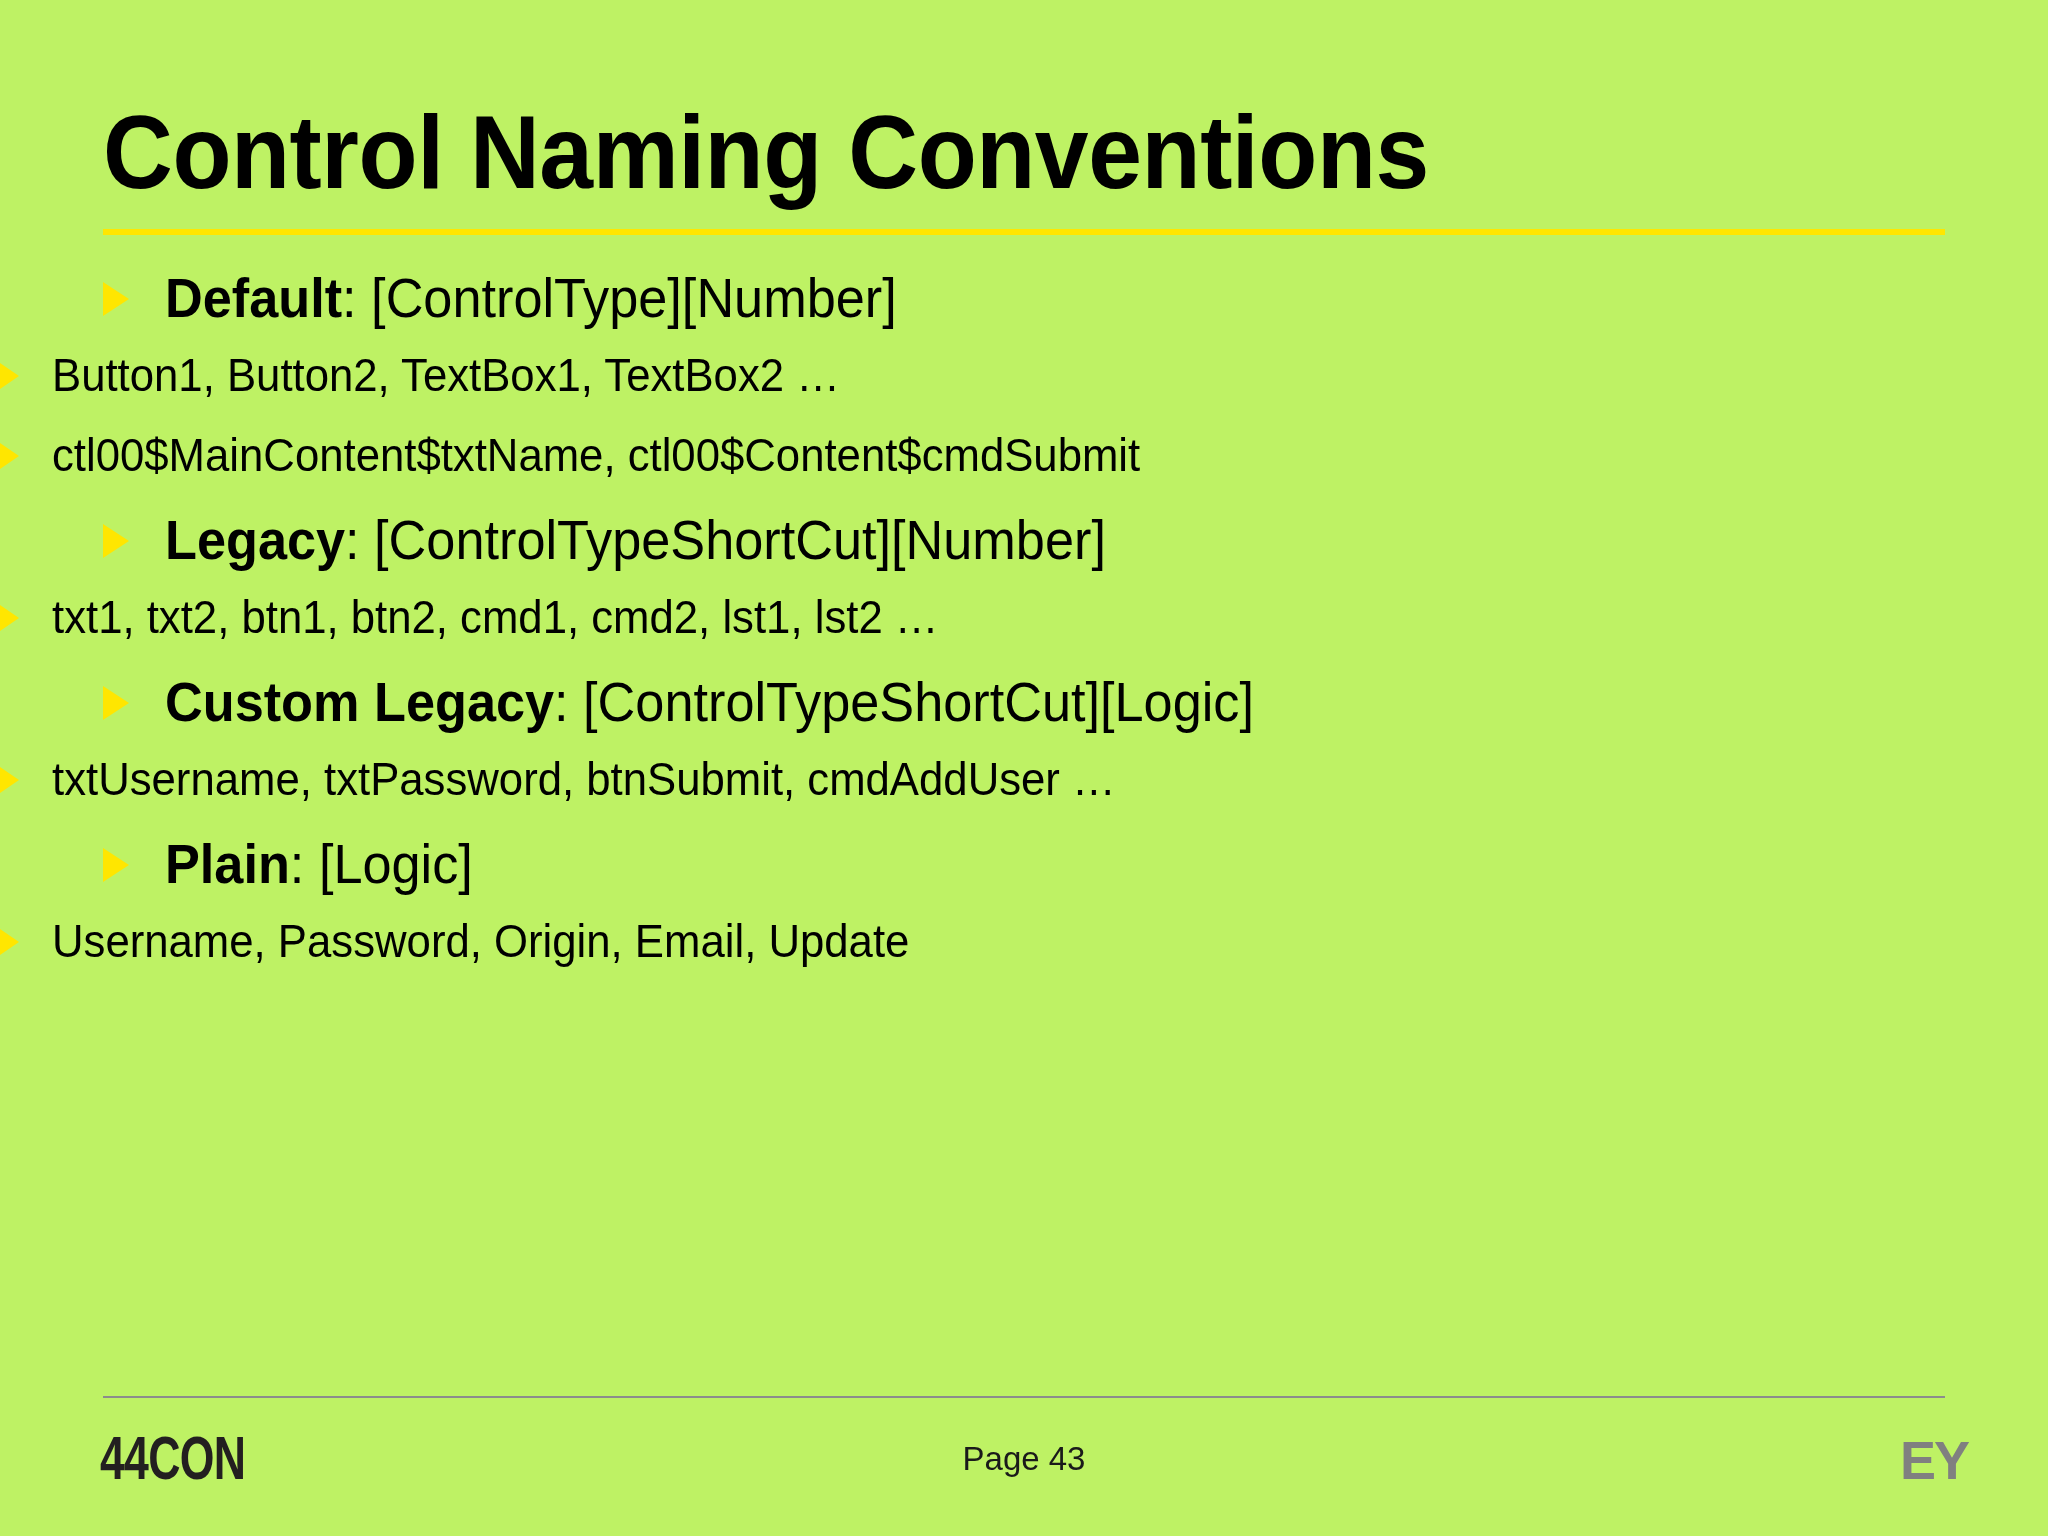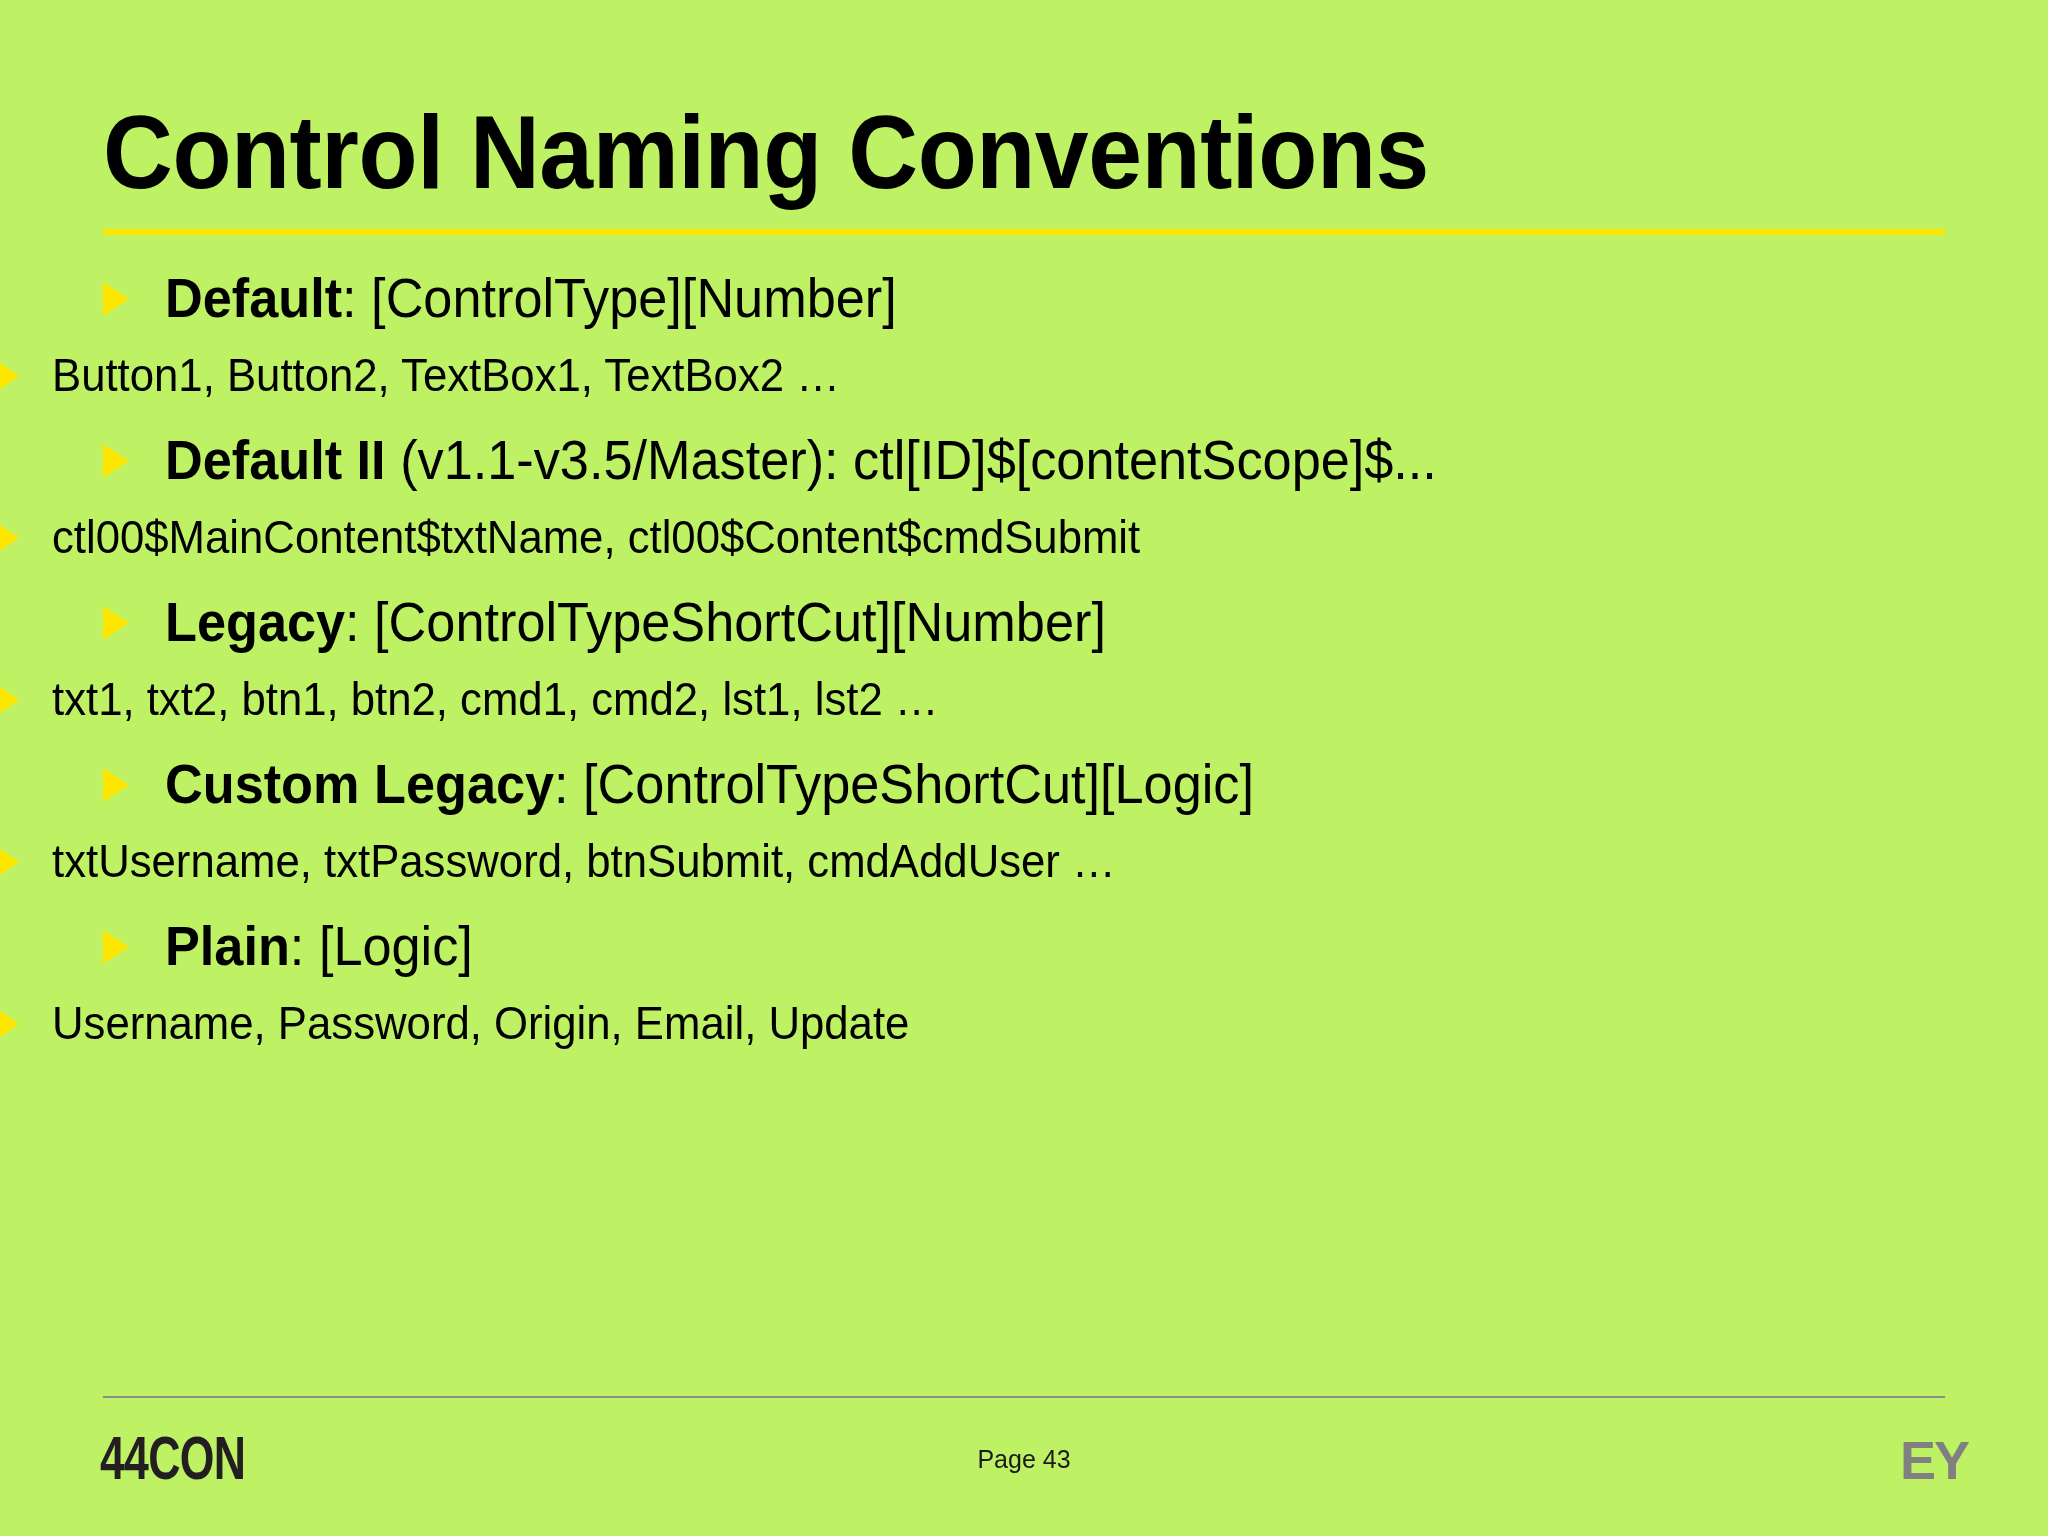--- a/index.html
+++ b/index.html
@@ -154,21 +154,21 @@
     white-space: nowrap;
   }
 
   .page-number {
     position: absolute;
     left: 824px;
     top: 1443px;
     width: 400px;
     text-align: center;
     font-family: "Liberation Sans", sans-serif;
-    font-size: 25px;
+    font-size: 33px;
     line-height: 32px;
     color: #1a1a1a;
   }
 
   .logo-ey {
     position: absolute;
     right: 80px;
     top: 1432px;
     font-family: "Liberation Sans", sans-serif;
     font-weight: bold;
@@ -193,26 +193,20 @@
           <span class="tri"></span>
         </span>
         <span class="text"><b>Default</b><span>: [ControlType][Number]</span></span>
       </div>
       <div class="bullet-row lvl2">
         <span class="marker">
           <span class="tri"></span>
         </span>
         <span class="text"><span>Button1, Button2, TextBox1, TextBox2 …</span></span>
       </div>
-      <div class="bullet-row lvl1">
-        <span class="marker">
-          <span class="tri"></span>
-        </span>
-        <span class="text"><b>Default II</b><span> (v1.1-v3.5/Master): ctl[ID]$[contentScope]$...</span></span>
-      </div>
       <div class="bullet-row lvl2">
         <span class="marker">
           <span class="tri"></span>
         </span>
         <span class="text"><span>ctl00$MainContent$txtName, ctl00$Content$cmdSubmit</span></span>
       </div>
       <div class="bullet-row lvl1">
         <span class="marker">
           <span class="tri"></span>
         </span>

